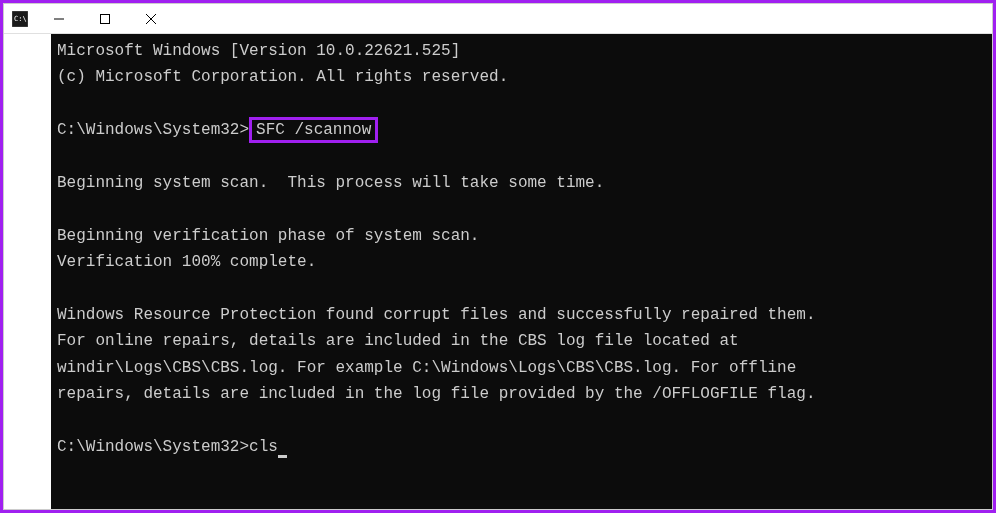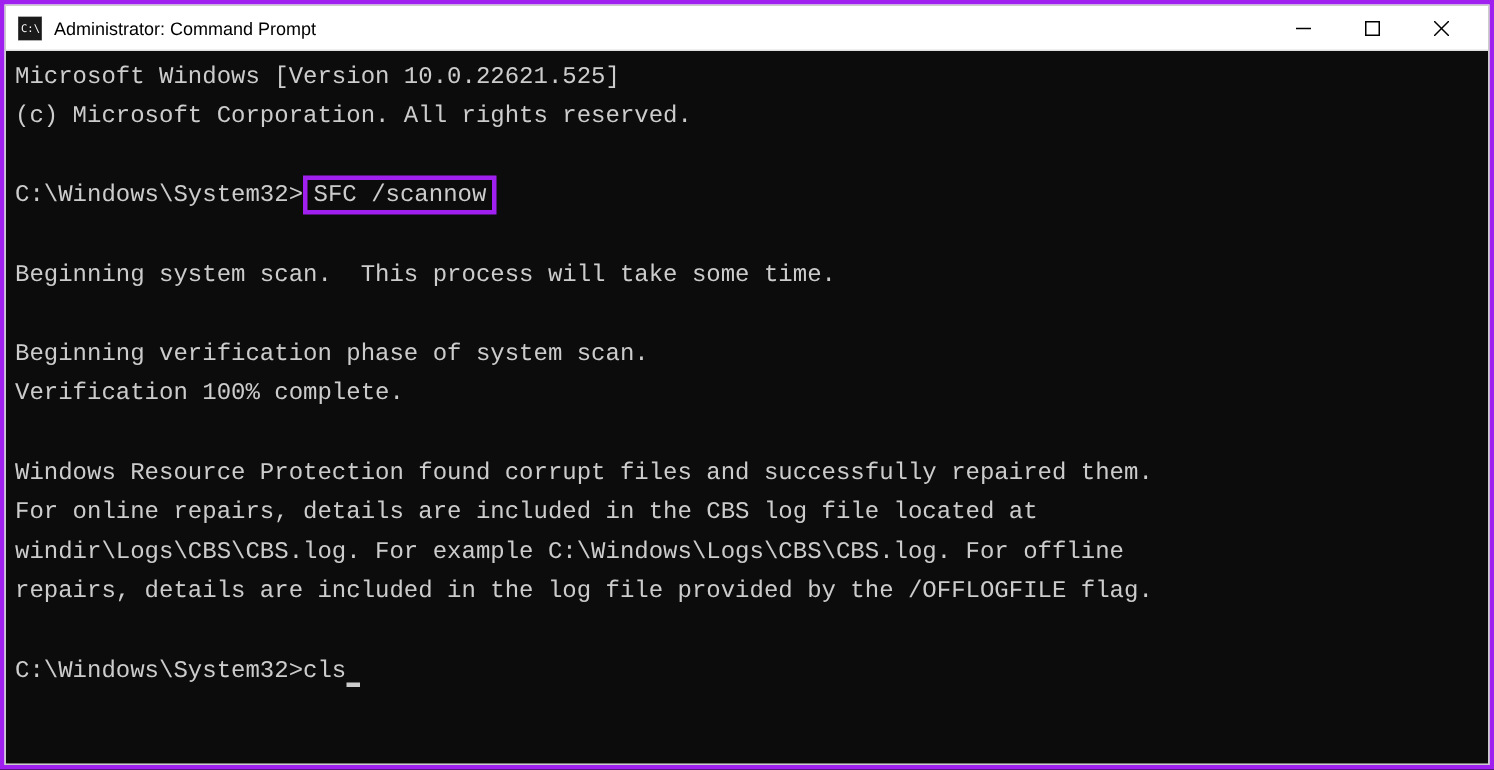--- a/index.html
+++ b/index.html
@@ -67,20 +67,21 @@
       flex: 1;
       background: #0c0c0c;
       color: #cccccc;
       font-family: 'Consolas', 'Courier New', monospace;
       font-size: 16px;
       line-height: 1.65;
       padding: 4px 6px;
       overflow: hidden;
       white-space: pre-wrap;
       word-break: break-all;
+      margin-left: 47px;
     }
     .highlight-box {
       border: 3px solid #a020f0;
       padding: 1px 4px;
       display: inline;
     }
     .cursor {
       display: inline-block;
       width: 9px;
       height: 3px;
@@ -93,21 +94,20 @@
 <body>
 
 <div class="window">
   <div class="titlebar">
     <div class="titlebar-icon">
       <svg viewBox="0 0 16 16">
         <rect x="0" y="0" width="16" height="16" fill="#1a1a1a" stroke="#888" stroke-width="0.5"></rect>
         <text x="2" y="10" font-size="7" fill="#fff" font-family="monospace">C:\</text>
       </svg>
     </div>
-    <div class="titlebar-title">Administrator: Command Prompt</div>
     <div class="titlebar-controls">
       <div class="titlebar-button">
         <svg viewBox="0 0 10 10">
           <line x1="0" y1="5" x2="10" y2="5" stroke="#000" stroke-width="1"></line>
         </svg>
       </div>
       <div class="titlebar-button">
         <svg viewBox="0 0 10 10">
           <rect x="0.5" y="0.5" width="9" height="9" fill="none" stroke="#000" stroke-width="1"></rect>
         </svg>

